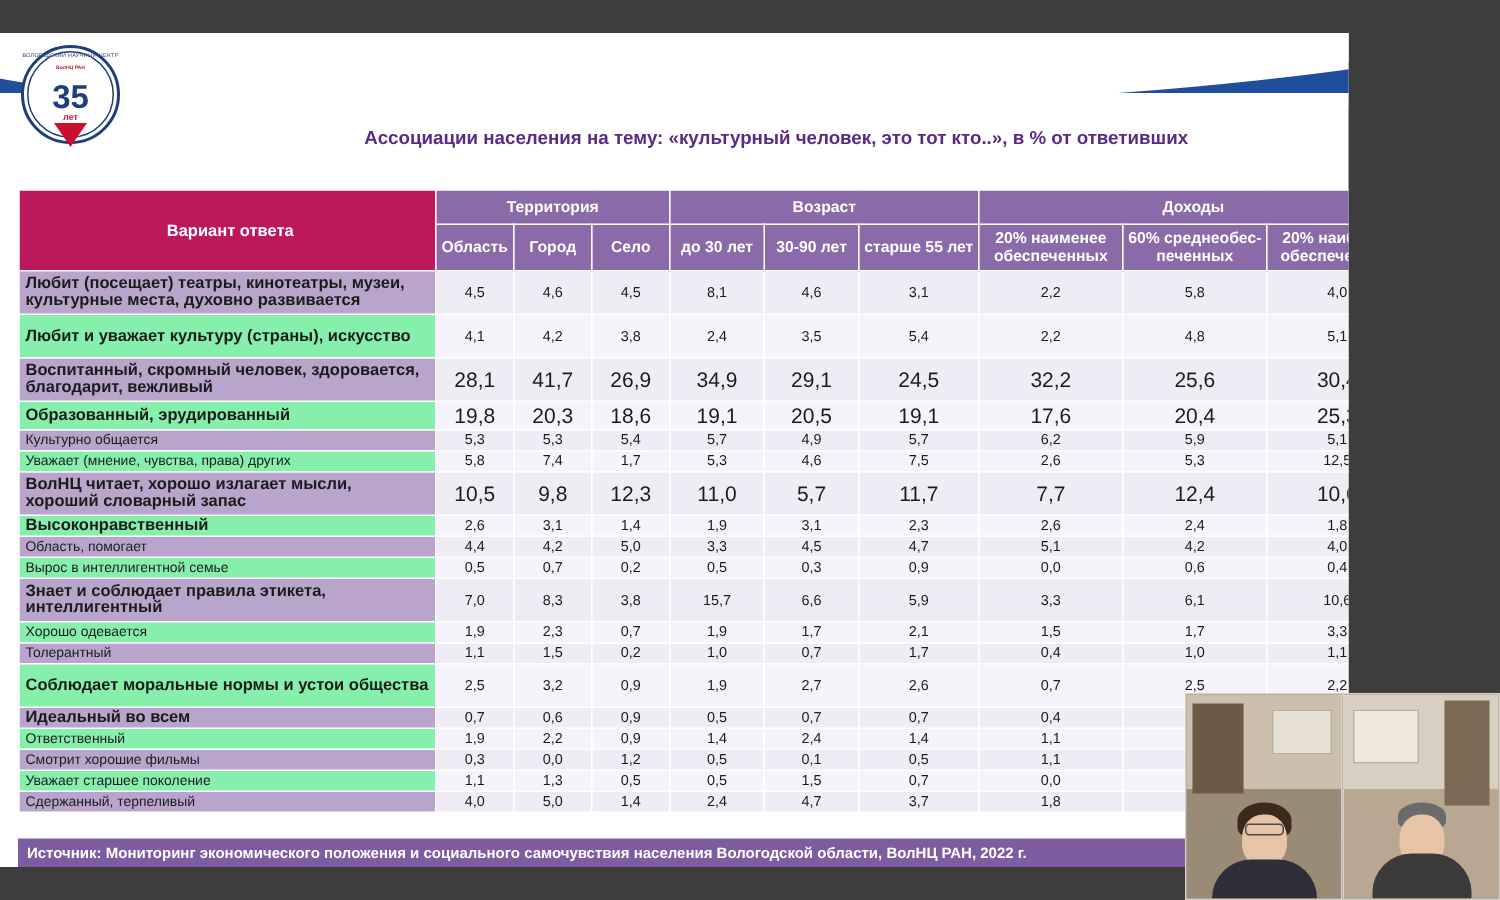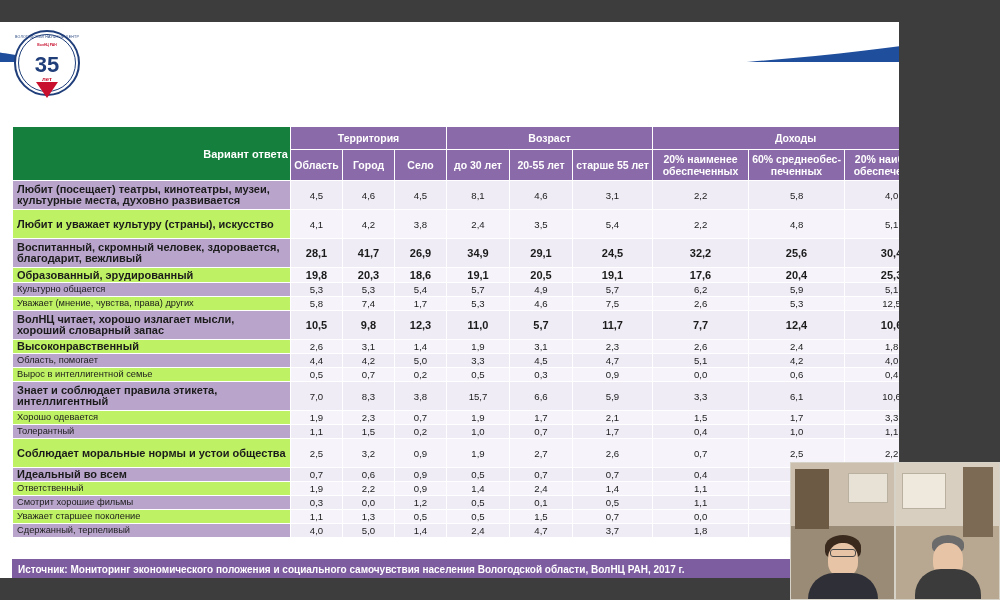--- a/index.html
+++ b/index.html
@@ -57,32 +57,32 @@
     position:absolute;left:12px;top:104px;width:926px;
     border-collapse:collapse;table-layout:fixed;
   }
   th,td{border:1px solid #ffffff;padding:0;}
   thead th{
     background:#8a6aa8;color:#ffffff;font-size:10.5px;font-weight:bold;
     text-align:center;padding:3px 2px;
   }
   thead th.grouptop{padding:5px 2px;}
   thead th.varhead{
-    background:#15803d;text-align:right;padding-left:6px;font-size:11px;vertical-align:middle;
+    background:#be185d;text-align:center;padding-left:6px;font-size:11px;vertical-align:middle;
   }
   td.label{
     background:#b9a5cc;color:#1b1b1b;font-size:9.3px;text-align:left;
     padding:1px 4px;line-height:11px;
   }
   td.label.bold{font-weight:bold;font-size:11px;}
   td.val{
     background:#efecf5;color:#1b1b1b;font-size:9.6px;text-align:center;padding:1px 2px;
   }
-  td.val.bold{font-weight:bold;font-size:11px;}
-  tr.alt td.label{background:#bef264;}
+  td.val.bold{font-weight:normal;font-size:14px;}
+  tr.alt td.label{background:#86efac;}
   tr.alt td.val{background:#f6f4fa;}
   tr.tall td.label,tr.tall td.val{height:26px;}
 
   .source{
     position:absolute;left:12px;top:537px;width:926px;height:20px;
     background:#7e5ca0;color:#ffffff;font-size:10px;font-weight:bold;
     display:flex;align-items:center;padding-left:6px;box-sizing:border-box;
   }
 
   
@@ -128,20 +128,21 @@
     <div class="logo">
       <div class="oval"></div>
       <div class="ring"></div>
       <div class="toptext">ВОЛОГОДСКИЙ НАУЧНЫЙ ЦЕНТР</div>
       <div class="mid">ВолНЦ РАН</div>
       <div class="num">35</div>
       <div class="yr">лет</div>
       <div class="tri"></div>
     </div>
 
+    <div class="title">Ассоциации населения на тему: «культурный человек, это тот кто..», в % от ответивших</div>
 
     <table>
       <colgroup>
         <col style="width:278px">
         <col style="width:52px">
           <col style="width:52px">
           <col style="width:52px">
         <col style="width:63px">
           <col style="width:63px">
           <col style="width:80px">
@@ -154,21 +155,21 @@
           <th class="varhead" rowspan="2">Вариант ответа</th>
           <th class="grouptop" colspan="3">Территория</th>
           <th class="grouptop" colspan="3">Возраст</th>
           <th class="grouptop" colspan="3">Доходы</th>
         </tr>
         <tr>
           <th>Область</th>
           <th>Город</th>
           <th>Село</th>
           <th>до 30 лет</th>
-          <th>20-55 лет</th>
+          <th>30-90 лет</th>
           <th>старше 55 лет</th>
           <th>20% наименее обеспеченных</th>
           <th>60% среднеобес-печенных</th>
           <th>20% наиболее обеспеченные</th>
         </tr>
       </thead>
       <tbody>
           <tr class=" tall">
             <td class="label bold">Любит (посещает) театры, кинотеатры, музеи, культурные места, духовно развивается</td>
             <td class="val">4,5</td>
@@ -393,21 +394,21 @@
             <td class="val">2,4</td>
             <td class="val">4,7</td>
             <td class="val">3,7</td>
             <td class="val">1,8</td>
             <td class="val"></td>
             <td class="val"></td>
           </tr>
         </tbody>
     </table>
 
-    <div class="source">Источник: Мониторинг экономического положения и социального самочувствия населения Вологодской области, ВолНЦ РАН, 2017 г.</div>
+    <div class="source">Источник: Мониторинг экономического положения и социального самочувствия населения Вологодской области, ВолНЦ РАН, 2022 г.</div>
   </div>
 
   <div class="vids">
     <div class="vid left">
       <div class="wall"></div>
         <div class="wall2"></div>
       <div class="door"></div>
         <div class="board"></div>
       <div class="hair"></div>
         <div class="head"></div>

